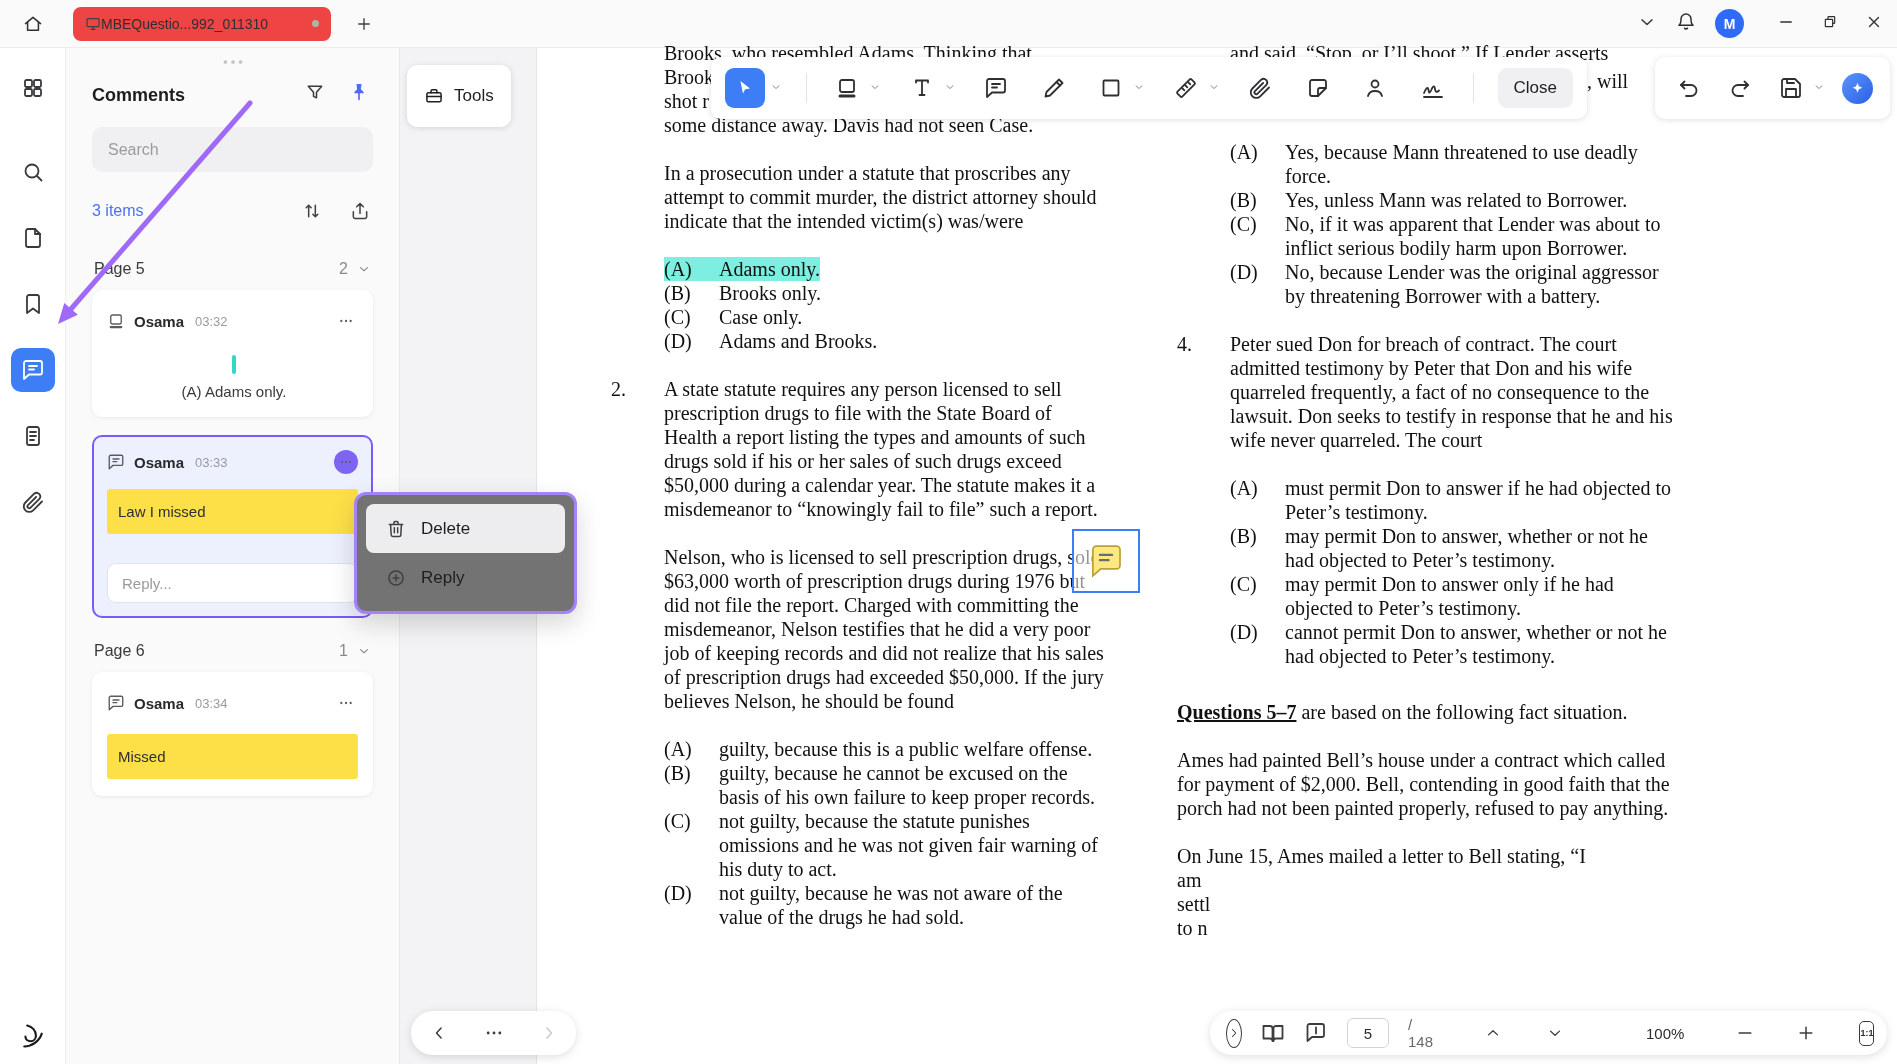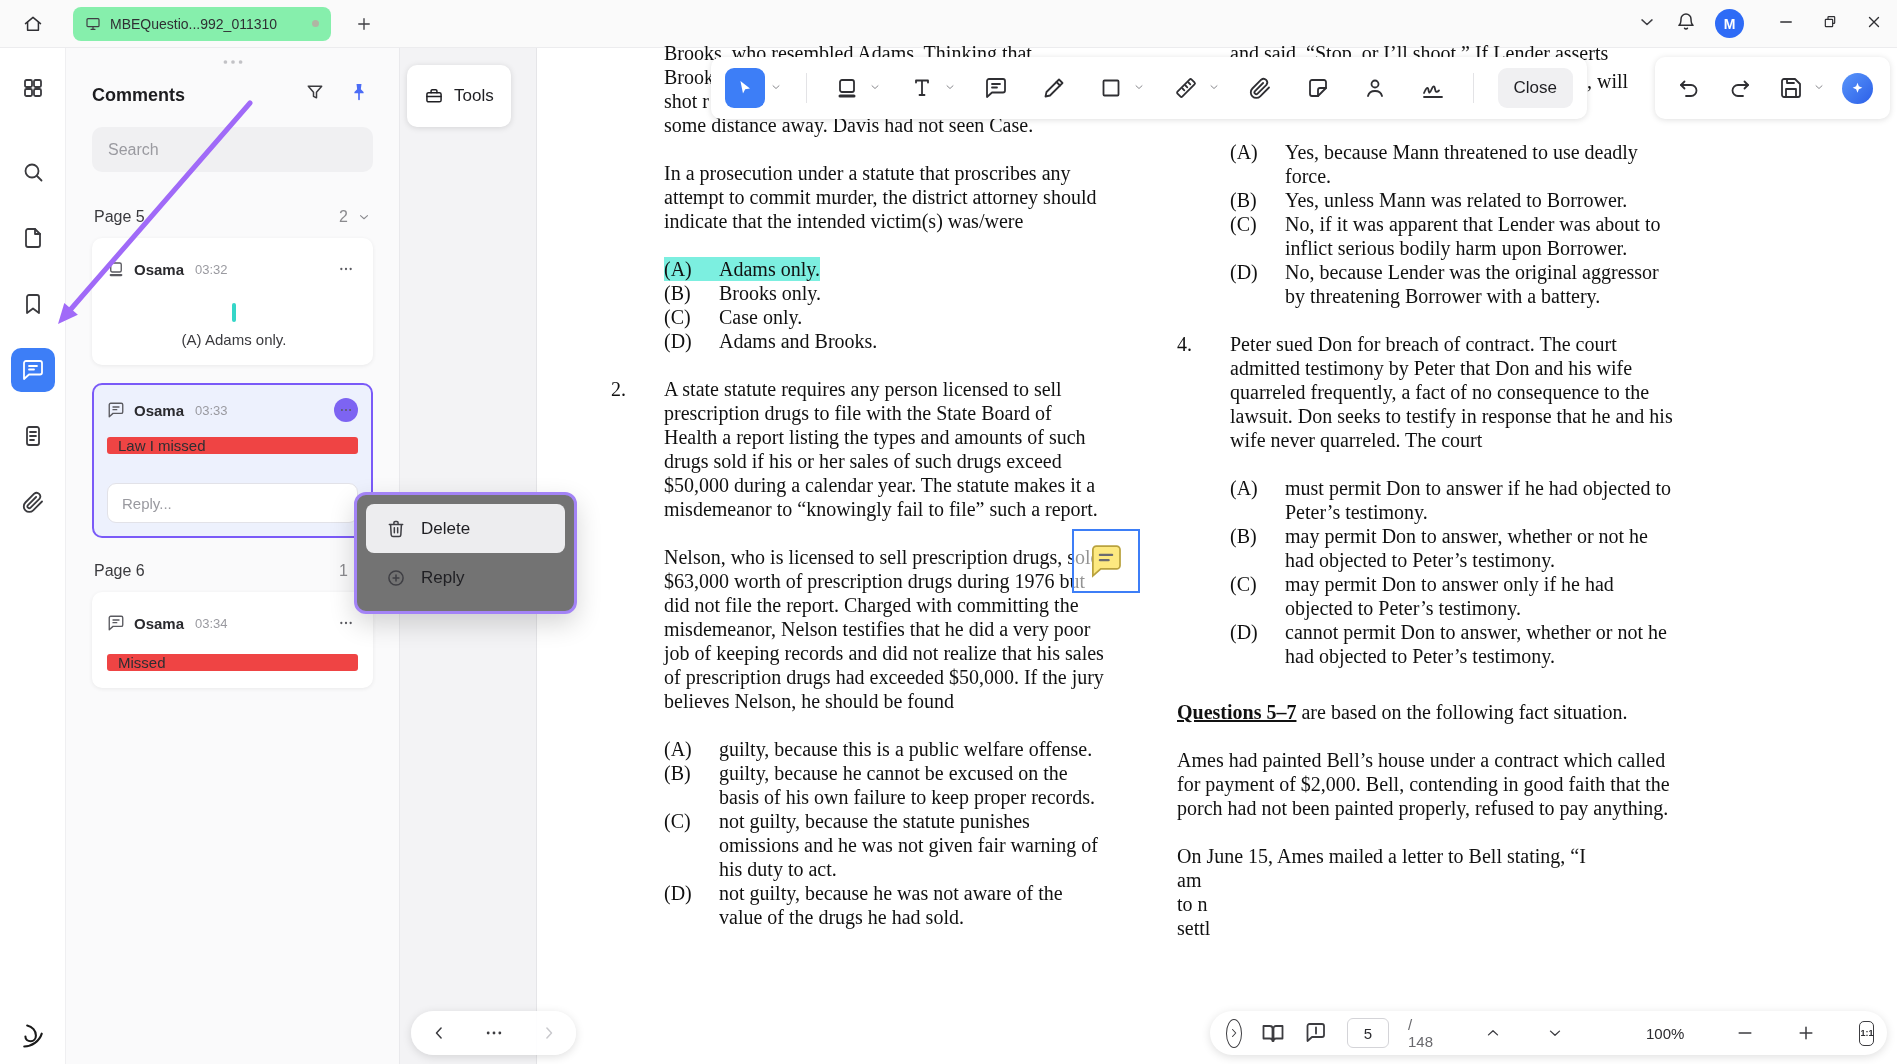--- a/index.html
+++ b/index.html
@@ -9,22 +9,22 @@
   [data-icon] svg{width:100%;height:100%;}
   .i12{width:12px;height:12px}.i14{width:14px;height:14px}.i16{width:16px;height:16px}
   .i18{width:18px;height:18px}.i20{width:20px;height:20px}.i24{width:24px;height:24px}.i28{width:28px;height:28px}
   button{border:0;background:transparent;padding:0;cursor:pointer;color:inherit;font-family:inherit;}
   .sp{flex:1}
 
   
   .titlebar{position:absolute;left:0;top:0;width:100%;height:48px;background:#fafafa;
     border-bottom:1px solid #ececee;display:flex;align-items:center;box-sizing:border-box;}
   .tb-home{margin-left:15px;width:36px;height:36px;display:flex;align-items:center;justify-content:center;color:#2f2f33;}
-  .tab{margin-left:22px;width:258px;height:34px;background:#86efac;border-radius:8px;
-    display:flex;align-items:center;gap:9px;padding:0 12px;box-sizing:border-box;}
+  .tab{margin-left:22px;width:258px;height:34px;background:#ef4444;border-radius:8px;
+    display:flex;align-items:center;gap:0;padding:0 12px;box-sizing:border-box;}
   .tab-title{flex:1;font-size:14px;color:#2f2f33;white-space:nowrap;overflow:hidden;text-overflow:ellipsis;}
   .tab-dot{width:7px;height:7px;border-radius:50%;background:#b0b5a3;}
   .tb-plus{margin-left:18px;width:30px;height:30px;display:flex;align-items:center;justify-content:center;color:#3f3f44;}
   .tb-right{margin-left:auto;margin-right:14px;display:flex;align-items:center;gap:19px;}
   .avatar{width:29px;height:29px;border-radius:50%;background:#2E6BF6;color:#fff;font-size:14px;font-weight:700;
     display:flex;align-items:center;justify-content:center;}
   .winbtns{display:flex;align-items:center;gap:27px;margin-left:14px;color:#2f2f33;}
 
   
   .rail{position:absolute;left:0;top:48px;width:66px;bottom:0;background:#fff;border-right:1px solid #efeff1;
@@ -58,21 +58,21 @@
     padding:19px 15px 17px;box-sizing:border-box;}
   .chead{display:flex;align-items:center;gap:9px;}
   .chead [data-icon]{color:#5a5a60;}
   .author{font-size:15px;font-weight:700;color:#2a2a2e;}
   .time{font-size:13px;color:#9a9aa0;margin-left:2px;}
   .dots-btn{margin-left:auto;width:24px;height:24px;display:flex;align-items:center;justify-content:center;color:#8a8a8e;}
   .dots-btn.active{background:#7D64F2;border-radius:50%;color:#fff;}
   .body1{margin-top:22px;display:flex;align-items:center;gap:9px;font-size:15px;color:#3a3a3e;padding-left:3px;flex-direction:column;}
   .tealbar{width:4px;height:19px;background:#35D6C8;border-radius:2px;}
   .card.selected{background:#edf1fd;border:2px solid #7A5AF8;box-shadow:none;padding:13px;}
-  .yrow{margin-top:15px;background:#ef4444;border-radius:3px;padding:0 11px;font-size:15px;color:#2e2e32;}
+  .yrow{margin-top:15px;background:#fde047;border-radius:3px;padding:14px 11px;font-size:15px;color:#2e2e32;}
   .reply{margin-top:29px;height:40px;background:#fff;border:1px solid #e2e2e8;border-radius:9px;
     display:flex;align-items:center;padding:0 12px;box-sizing:border-box;}
   .reply input{border:0;outline:none;width:100%;font-size:15px;background:transparent;color:#a21caf;}
   .reply input::placeholder{color:#9a9aa0;}
 
   
   .ctx{position:absolute;left:354px;top:492px;width:223px;background:#737373;border:3px solid #A383F6;
     border-radius:12px;box-shadow:0 10px 26px rgba(0,0,0,.16);padding:9px;z-index:30;box-sizing:border-box;}
   .ctx .row{height:49px;border-radius:8px;display:flex;align-items:center;gap:15px;padding-left:20px;
     font-size:17px;color:#1f1f23;}
@@ -293,20 +293,38 @@
             <svg viewBox="0 0 24 24" fill="none" stroke="currentColor" stroke-width="1.8" stroke-linecap="round" stroke-linejoin="round">
               <path fill="currentColor" stroke="none" d="M9 2.5h6l-.8 6.2 3.3 3.3v1.5h-11V12l3.3-3.3z"></path>
               <path d="M12 13.5V21" stroke-width="2"></path>
             </svg>
           </span>
         </button>
     </div>
     <div class="search">
       <input placeholder="Search" style="">
     </div>
+    <div class="items">
+      <span class="count">3 items</span>
+      <button>
+          <span data-icon="sort" class="i20">
+            <svg viewBox="0 0 24 24" fill="none" stroke="currentColor" stroke-width="1.8" stroke-linecap="round" stroke-linejoin="round">
+              <path d="M8 19V5M5 8l3-3 3 3M16 5v14M13 16l3 3 3-3"></path>
+            </svg>
+          </span>
+        </button>
+      <button>
+          <span data-icon="export" class="i20">
+            <svg viewBox="0 0 24 24" fill="none" stroke="currentColor" stroke-width="1.8" stroke-linecap="round" stroke-linejoin="round">
+              <path d="M12 15V3M8 7l4-4 4 4"></path>
+              <path d="M4 13v6a2 2 0 0 0 2 2h12a2 2 0 0 0 2-2v-6"></path>
+            </svg>
+          </span>
+        </button>
+    </div>
 
     <div class="prow prow1">
       <span>Page 5</span>
       <span class="sp"></span>
       <span class="pc">2</span>
       <span data-icon="chevdown" class="i14">
           <svg viewBox="0 0 24 24" fill="none" stroke="currentColor" stroke-width="1.8" stroke-linecap="round" stroke-linejoin="round">
             <path d="M6 9.5 12 15l6-5.5"></path>
           </svg>
         </span>
@@ -495,22 +513,22 @@
             <span class="t">cannot permit Don to answer, whether or not he had objected to Peter’s testimony.</span>
         </div>
       </div>
       <div class="blk gap2">
         <span class="bold-u">Questions 5–7</span><span> are based on the following fact situation.</span>
       </div>
       <div class="blk">Ames had painted Bell’s house under a contract which called for payment of $2,000. Bell, contending in good faith that the porch had not been painted properly, refused to pay anything.</div>
       <div class="blk">
         <div>On June 15, Ames mailed a letter to Bell stating, “I</div>
         <div>am</div>
+        <div>settl</div>
         <div>to n</div>
-        <div>settl</div>
       </div>
     </div>
 
     <span class="frag-will docserif">, will</span>
 
     <div class="note">
       <svg viewBox="0 0 24 24" width="42" height="42">
         <path d="M20 14.5a2 2 0 0 1-2 2H9l-4.5 4V5.5a2 2 0 0 1 2-2H18a2 2 0 0 1 2 2z" fill="#FDE980" stroke="#B9A23E" stroke-width="1"></path>
         <path d="M8.5 8.5h7M8.5 11.5h5" stroke="#6b6b70" stroke-width="1.3" stroke-linecap="round"></path>
       </svg>

